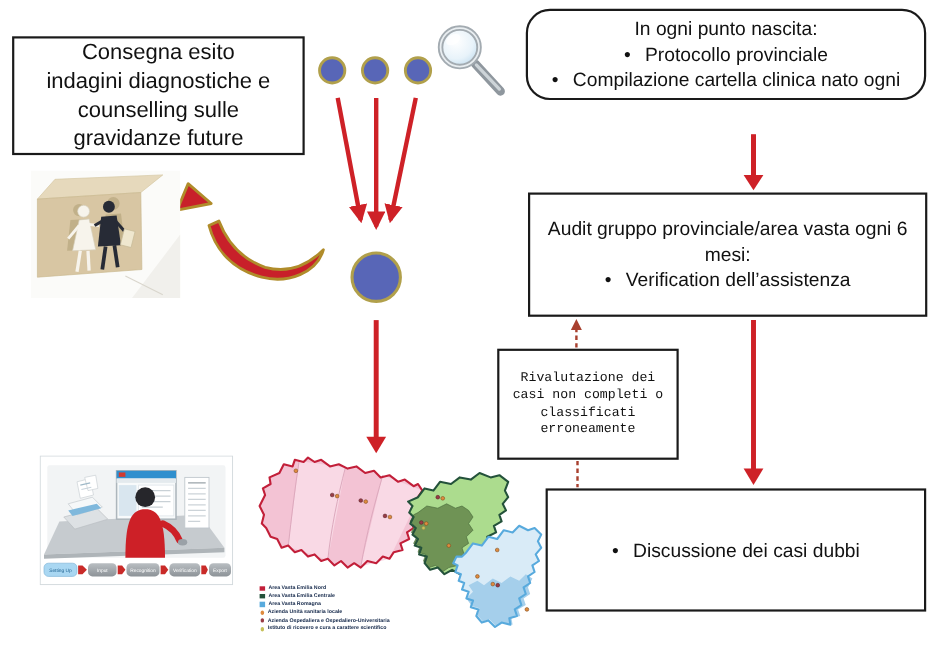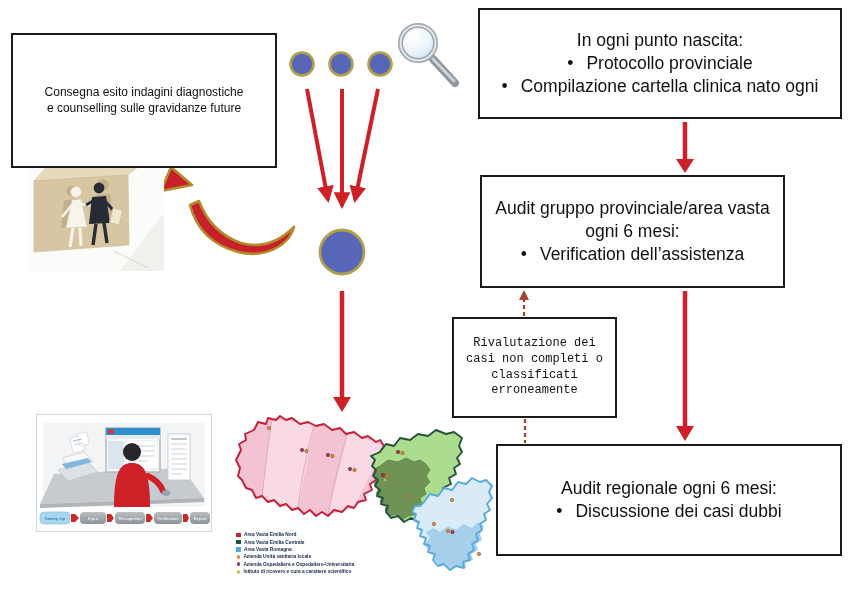--- a/index.html
+++ b/index.html
@@ -3,23 +3,23 @@
 <meta charset="utf-8">
 <style>
   html,body{margin:0;padding:0;background:#fff;}
   .canvas{position:relative;width:850px;height:592px;background:#ffffff;overflow:hidden;
           font-family:"Liberation Sans",sans-serif;color:#111;}
   .layer{position:absolute;inset:0;pointer-events:none;}
   .tbox{position:absolute;border:2px solid #1a1a1a;background:#fff;box-sizing:border-box;
         display:flex;flex-direction:column;justify-content:center;text-align:center;
         line-height:1.30;z-index:3;}
   .tbox .bullet::before{content:"\2022";display:inline-block;margin-right:13px;}
-  #box-consegna{left:11px;top:33px;width:266px;height:135px;font-size:12px;padding:2px 28px;}
-  #box-punto{left:478px;top:8px;width:364px;height:111px;font-size:17.5px;padding:2px 10px;}
-  #box-audit-prov{left:480px;top:175px;width:305px;height:113px;font-size:17.5px;padding:2px 8px;}
+  #box-consegna{left:11px;top:33px;width:266px;height:108px;font-size:20px;padding:2px 28px;}
+  #box-punto{left:478px;top:8px;width:364px;height:83px;font-size:17.5px;padding:2px 10px;border-radius:22px;}
+  #box-audit-prov{left:480px;top:175px;width:363px;height:113px;font-size:17.5px;padding:2px 8px;}
   #box-rival{left:452px;top:317px;width:165px;height:101px;font-size:12px;padding:2px 6px;font-family:Liberation Mono, monospace;}
   #box-audit-reg{left:496px;top:444px;width:346px;height:112px;font-size:17.5px;padding:2px 8px;}
   .illus{position:absolute;z-index:2;}
   #legend{position:absolute;left:236px;top:531px;z-index:4;}
   .lg-row{display:flex;align-items:center;height:7.4px;gap:3px;}
   .lg-sq{width:5px;height:4.4px;flex:0 0 auto;}
   .lg-dot{width:3.8px;height:3.8px;border-radius:50%;flex:0 0 auto;margin-left:.6px;}
   .lg-label{font-size:4.8px;font-weight:bold;color:#14284a;white-space:nowrap;}
 </style>
 </head>
@@ -102,21 +102,20 @@
   <div class="tbox" id="box-audit-prov">
     <div>Audit gruppo provinciale/area vasta ogni 6 mesi:</div>
     <div class="bullet">Verification dell’assistenza</div>
   </div>
 
   <div class="tbox" id="box-rival">
     <div>Rivalutazione dei casi non completi o classificati erroneamente</div>
   </div>
 
   <div class="tbox" id="box-audit-reg">
-    <div>Audit regionale ogni 6 mesi:</div>
     <div class="bullet">Discussione dei casi dubbi</div>
   </div>
 
   <svg class="illus" style="left:28px;top:155px;" width="136" height="116" viewBox="0 0 136 116">
     <rect x="0" y="0" width="136" height="116" fill="#fbfbf9"></rect>
     <polygon points="92,116 136,58 136,116" fill="#f1f0ec"></polygon>
     <line x1="86" y1="96" x2="120" y2="113" stroke="#d9d6cd" stroke-width="1"></line>
     <polygon points="6,26 22,8 120,4 100,20" fill="#e6d9bc" stroke="#d5c6a2" stroke-width="0.6"></polygon>
     <polygon points="6,26 100,20 101,90 6,97" fill="#d8c6a3" stroke="#c9b890" stroke-width="0.6"></polygon>
 

